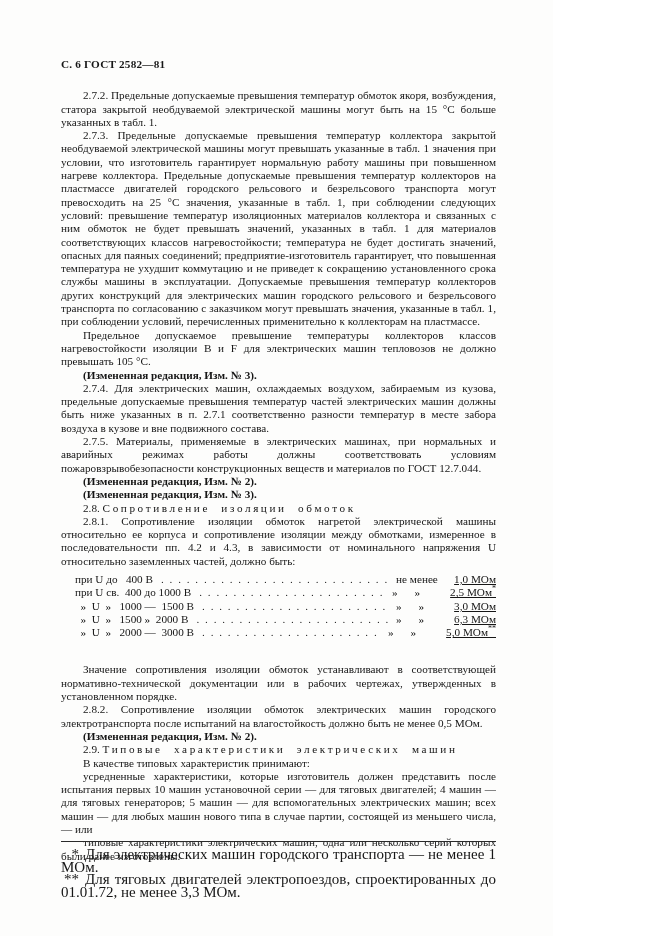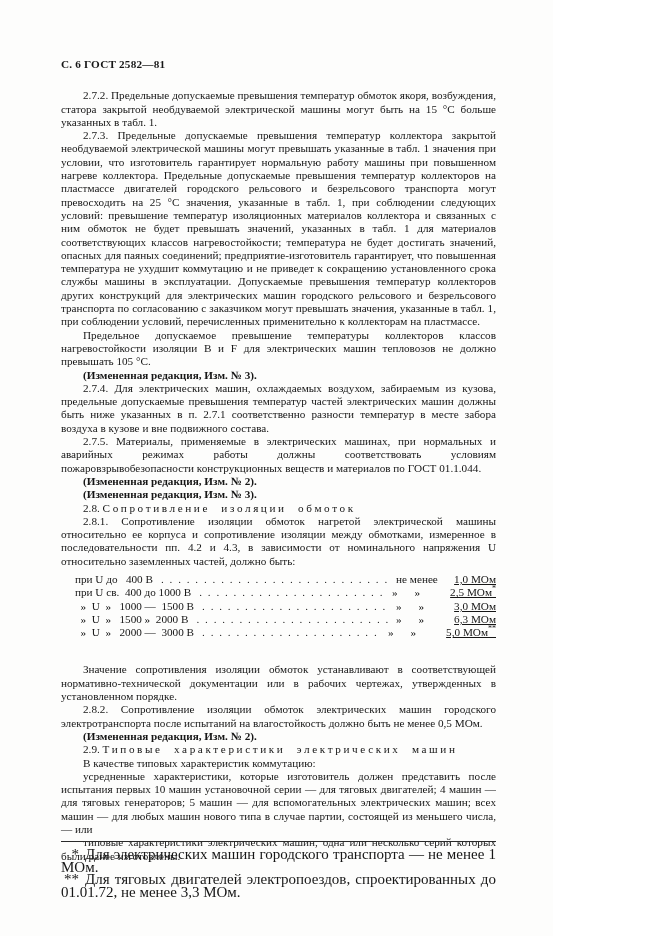--- a/index.html
+++ b/index.html
@@ -77,21 +77,21 @@
     <p class="body">2.7.2. Предельные допускаемые превышения температур обмоток якоря, возбуждения, статора закрытой необдуваемой электрической машины могут быть на 15 °С больше указанных в табл. 1.</p>
 
     <p class="body">2.7.3. Предельные допускаемые превышения температур коллектора закрытой необдуваемой электрической машины могут превышать указанные в табл. 1 значения при условии, что изготовитель гарантирует нормальную работу машины при повышенном нагреве коллектора. Предельные допускаемые превышения температур коллекторов на пластмассе двигателей городского рельсового и безрельсового транспорта могут превосходить на 25 °С значения, указанные в табл. 1, при соблюдении следующих условий: превышение температур изоляционных материалов коллектора и связанных с ним обмоток не будет превышать значений, указанных в табл. 1 для материалов соответствующих классов нагревостойкости; температура не будет достигать значений, опасных для паяных соединений; предприятие-изготовитель гарантирует, что повышенная температура не ухудшит коммутацию и не приведет к сокращению установленного срока службы машины в эксплуатации. Допускаемые превышения температур коллекторов других конструкций для электрических машин городского рельсового и безрельсового транспорта по согласованию с заказчиком могут превышать значения, указанные в табл. 1, при соблюдении условий, перечисленных применительно к коллекторам на пластмассе.</p>
 
     <p class="body">Предельное допускаемое превышение температуры коллекторов классов нагревостойкости изоляции В и F для электрических машин тепловозов не должно превышать 105 °С.</p>
 
     <p class="revision">(Измененная редакция, Изм. № 3).</p>
 
     <p class="body">2.7.4. Для электрических машин, охлаждаемых воздухом, забираемым из кузова, предельные допускаемые превышения температур частей электрических машин должны быть ниже указанных в п. 2.7.1 соответственно разности температур в месте забора воздуха в кузове и вне подвижного состава.</p>
 
-    <p class="body">2.7.5. Материалы, применяемые в электрических машинах, при нормальных и аварийных режимах работы должны соответствовать условиям пожаровзрывобезопасности конструкционных веществ и материалов по ГОСТ 01.1.044.</p>
+    <p class="body">2.7.5. Материалы, применяемые в электрических машинах, при нормальных и аварийных режимах работы должны соответствовать условиям пожаровзрывобезопасности конструкционных веществ и материалов по ГОСТ 12.7.044.</p>
 
     <p class="revision">(Измененная редакция, Изм. № 2).</p>
 
 
     <p class="revision">(Измененная редакция, Изм. № 3).</p>
 
     <p class="body"><span>2.8.</span> <span class="spaced">Сопротивление изоляции обмоток</span></p>
 
     <p class="body">2.8.1. Сопротивление изоляции обмоток нагретой электрической машины относительно ее корпуса и сопротивление изоляции между обмотками, измеренное в последовательности пп. 4.2 и 4.3, в зависимости от номинального напряжения U относительно заземленных частей,  должно быть:</p>
 
@@ -136,21 +136,21 @@
 
     <p class="body">Значение сопротивления изоляции обмоток устанавливают в соответствующей нормативно-технической документации или в рабочих чертежах, утвержденных в установленном порядке.</p>
 
     <p class="body">2.8.2. Сопротивление изоляции обмоток электрических машин городского электротранспорта после испытаний на влагостойкость должно быть не менее 0,5 МОм.</p>
 
     <p class="revision">(Измененная редакция, Изм. № 2).</p>
 
     <p class="body"><span>2.9.</span> <span class="spaced">Типовые характеристики электрических машин</span></p>
 
 
-    <p class="body">В качестве типовых характеристик коммутацию:</p>
+    <p class="body">В качестве типовых характеристик принимают:</p>
 
     <p class="body">усредненные характеристики, которые изготовитель должен представить после испытания первых 10 машин установочной серии — для тяговых двигателей; 4 машин — для тяговых генераторов; 5 машин — для вспомогательных электрических машин; всех машин — для любых машин нового типа в случае партии, состоящей из меньшего числа, — или</p>
 
     <p class="body">типовые характеристики электрических машин, одна или несколько серий которых были ранее изготовлены.</p>
 
   </div>
 
   <div class="footnotes">
     <div class="fn-rule"></div>
     <p class="fn"><span class="fn-marker">*</span><span>Для электрических машин городского транспорта — не менее 1 МОм.</span></p>

